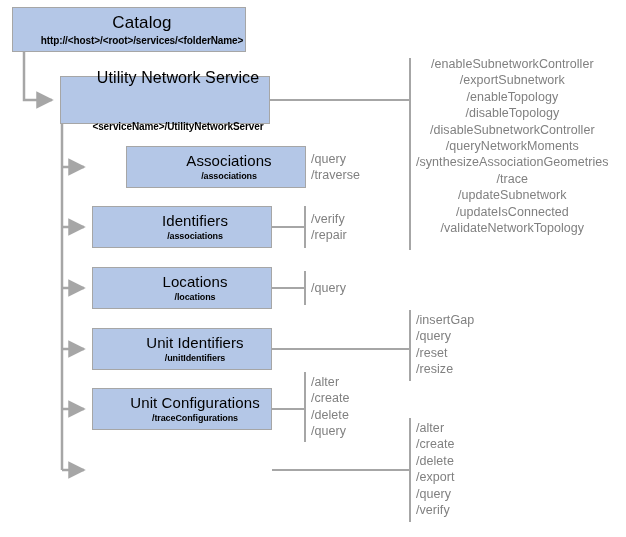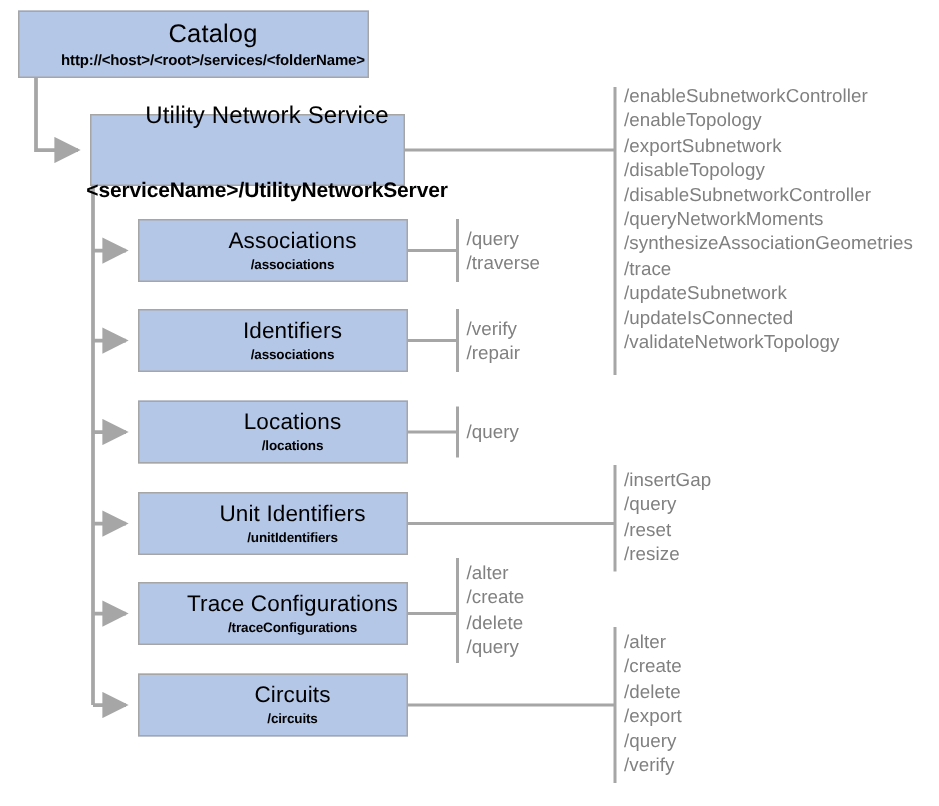--- a/index.html
+++ b/index.html
@@ -51,21 +51,21 @@
     left: 12px; top: 7px;
     width: 234px; height: 45px;
   }
   #catalog-node .title { font-size: 17px; line-height: 20px; }
   #catalog-node .sub { font-size: 10px; }
   #service-node {
     left: 60px; top: 76px;
     width: 210px; height: 48px; gap: 32px;
   }
   #service-node .title { font-size: 16px; }
-  #service-node .sub { font-size: 14px; }
+  #service-node .sub { font-size: 10px; }
   .child-node {
     left: 92px;
     width: 180px;
     height: 42px;
   }
   .child-node .title { font-size: 15px; line-height: 18px; }
   .child-node .sub { font-size: 9px; line-height: 11px; }
   .op-list {
     position: absolute;
     color: #808080;
@@ -130,35 +130,35 @@
   <div class="node" id="catalog-node">
     <div class="title">Catalog</div>
     <div class="sub">http://&lt;host&gt;/&lt;root&gt;/services/&lt;folderName&gt;</div>
   </div>
 
   <div class="node" id="service-node">
     <div class="title">Utility Network Service</div>
     <div class="sub">&lt;serviceName&gt;/UtilityNetworkServer</div>
   </div>
 
-  <div class="op-list" style="left:416px; top:56px;">
+  <div class="op-list" style="left:416px; top:56px;text-align:center;">
     <div>/enableSubnetworkController</div>
+    <div>/exportSubnetwork</div>
     <div>/enableTopology</div>
-    <div>/exportSubnetwork</div>
     <div>/disableTopology</div>
     <div>/disableSubnetworkController</div>
     <div>/queryNetworkMoments</div>
     <div>/synthesizeAssociationGeometries</div>
     <div>/trace</div>
     <div>/updateSubnetwork</div>
     <div>/updateIsConnected</div>
     <div>/validateNetworkTopology</div>
   </div>
 
-  <div class="node child-node" style="top:146px;">
+  <div class="node child-node" style="top:146px;margin-left:34px;">
     <div class="title">Associations</div>
     <div class="sub">/associations</div>
   </div>
   <div class="op-list" style="left:311px; top:151px;">
     <div>/query</div>
     <div>/traverse</div>
   </div>
 
   <div class="node child-node" style="top:206px;">
     <div class="title">Identifiers</div>
@@ -182,34 +182,30 @@
     <div class="sub">/unitIdentifiers</div>
   </div>
   <div class="op-list" style="left:416px; top:312px;">
     <div>/insertGap</div>
     <div>/query</div>
     <div>/reset</div>
     <div>/resize</div>
   </div>
 
   <div class="node child-node" style="top:388px;">
-    <div class="title">Trace Configurations</div>
+    <div class="title">Unit Configurations</div>
     <div class="sub">/traceConfigurations</div>
   </div>
   <div class="op-list" style="left:311px; top:374px;">
     <div>/alter</div>
     <div>/create</div>
     <div>/delete</div>
     <div>/query</div>
   </div>
 
-  <div class="node child-node" style="top:449px;">
-    <div class="title">Circuits</div>
-    <div class="sub">/circuits</div>
-  </div>
   <div class="op-list" style="left:416px; top:420px;">
     <div>/alter</div>
     <div>/create</div>
     <div>/delete</div>
     <div>/export</div>
     <div>/query</div>
     <div>/verify</div>
   </div>
 
 </div>

